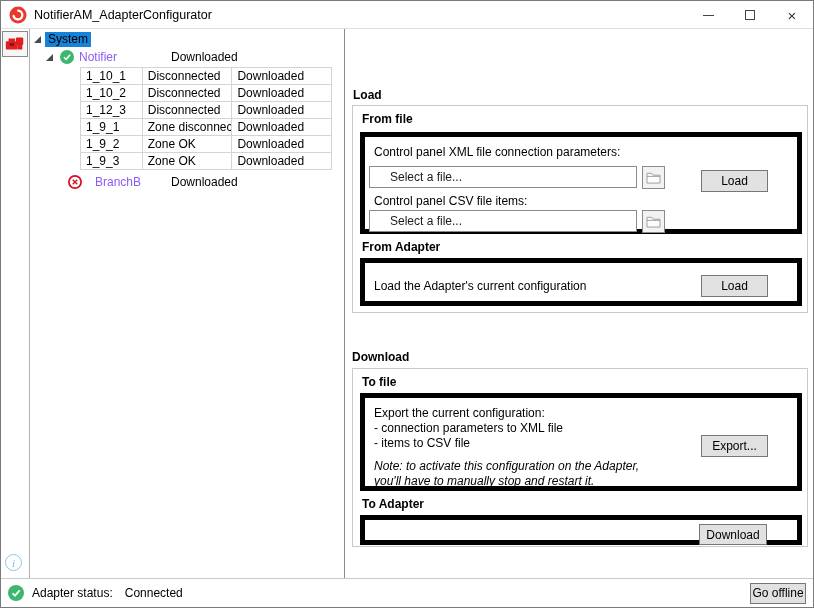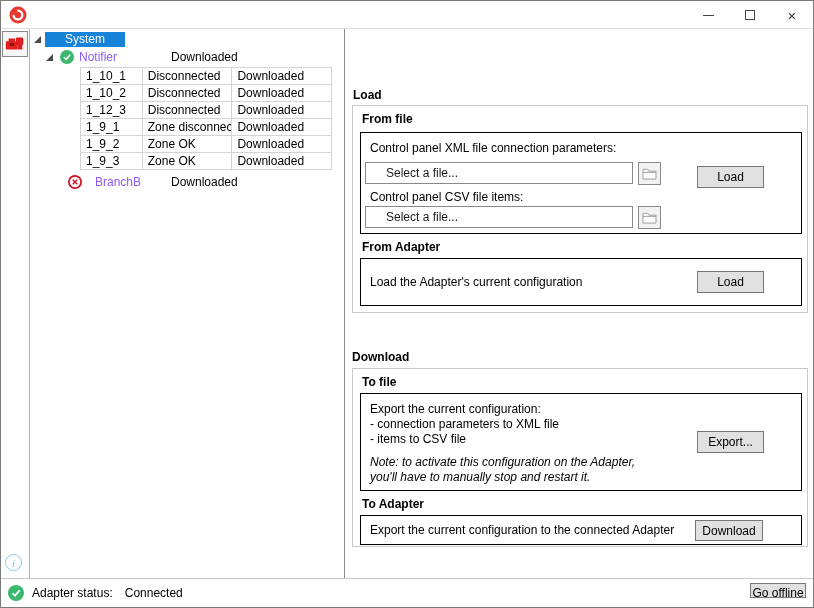--- a/index.html
+++ b/index.html
@@ -35,38 +35,38 @@
     border:1px solid #8ec7e8; color:#7fbbde; font-size:11px; font-style:italic; font-family:"Liberation Serif", serif;
     display:flex; align-items:center; justify-content:center;
   }
   .treepanel {
     position:absolute; left:29px; top:28px; width:315px; height:550px; background:#fff;
     border-right:1px solid #8a8a8a;
   }
   .mainpanel { position:absolute; left:345px; top:28px; width:469px; height:550px; background:#fff; }
   
   .trow { position:absolute; height:16px; display:flex; align-items:center; }
-  .sel-label { background:#1683d8; color:#ffffff; padding:0 20px; line-height:15px; }
+  .sel-label { background:#1683d8; color:#000000; padding:0 3px; line-height:15px; }
   .node-label { color:#8b5cf6; }
   .node-status { position:absolute; left:141px; top:1px; }
   .exp-expanded { width:0; height:0; border-left:7px solid transparent; border-bottom:7px solid #4a4a4a; }
   .exp-collapsed { width:0; height:0; border-top:4px solid transparent; border-bottom:4px solid transparent; border-left:5px solid #fff; position:relative; }
   .exp-collapsed:before { content:""; position:absolute; left:-7px; top:-5px; width:0; height:0;
     border-top:5px solid transparent; border-bottom:5px solid transparent; border-left:6px solid #8a8a8a; z-index:-1; }
   .statusicon { width:14px; height:14px; margin:0 5px 0 7px; }
   .treetable { position:absolute; left:50px; top:38px; width:252px; border-top:1px solid #d4d4d4; border-left:1px solid #d4d4d4; }
   .ttr { display:flex; height:17px;justify-content:center; }
   .ttd { border-right:1px solid #d4d4d4; border-bottom:1px solid #d4d4d4; padding-left:5px; line-height:16px; font-size:12px; overflow:hidden; white-space:nowrap; }
   .c1 { width:62px; } .c2 { width:90px; } .c3 { width:100px; }
   
   .pagetitle { position:absolute; left:20px; top:16px; font-size:17px; font-weight:bold; }
   .sectlabel { position:absolute; font-weight:bold; font-size:12px; }
   .groupbox { position:absolute; left:6px; width:456px; border:1px solid #c9c9c9; background:#fff; }
   .gb-hdr { position:absolute; left:9px; top:6px; font-weight:bold; font-size:12px; }
-  .innerbox { position:absolute; left:7px; width:442px; border:1px solid #000000; background:#fff; }
+  .innerbox { position:absolute; left:7px; width:442px; border:5px solid #000000; background:#fff; }
   .flabel { position:absolute; font-size:12px; }
   .fileinput {
     position:absolute; width:268px; height:22px; border:1px solid #8a8a8a; background:#fff;
     font-family:"Liberation Sans", sans-serif; font-size:12px; padding:0 20px; color:#1a1a1a;
   }
   .folderbtn {
     position:absolute; width:23px; height:23px; border:1px solid #8a8a8a; background:#f2f2f2;
     display:flex; align-items:center; justify-content:center;
   }
   .btn {
@@ -75,34 +75,35 @@
   }
   .note { font-style:italic; }
   
   .statusbar {
     position:absolute; left:0; bottom:0; width:100%; height:29px; background:#fff;
     border-top:1px solid #c9c9c9; display:flex; align-items:center;
   }
   .statusbar .sicon { width:16px; height:16px; margin-left:7px; }
   .statusbar .slabel { margin-left:8px; }
   .statusbar .svalue { margin-left:12px; }
-  .gooffline { position:absolute; right:7px; top:4px; width:56px; height:15px; line-height:19px; }
+  .gooffline { position:absolute; right:7px; top:4px; width:56px; height:21px; line-height:19px; }
 </style>
 </head>
 <body>
 
 <div class="window">
 
   <div class="titlebar">
     <span class="appicon">
       <svg viewBox="0 0 18 18" width="18" height="18">
         <circle cx="9" cy="9" r="8.5" fill="#e8392e"></circle>
         <path d="M9.2 4.6 a4.4 4.4 0 1 1 -4.6 5.3" stroke="#fff" stroke-width="2.3" fill="none" stroke-linecap="round"></path>
       </svg>
     </span>
+    <span class="title">NotifierAM_AdapterConfigurator</span>
     <div class="wincontrols">
       <div class="wbtn">
           <span class="min-glyph"></span>
         </div>
       <div class="wbtn">
           <span class="max-glyph"></span>
         </div>
       <div class="wbtn">
           <span class="close-glyph">×</span>
         </div>
@@ -228,21 +229,20 @@
       <div class="innerbox" style="top:24px; height:98px;">
         <div class="flabel" style="left:9px; top:8px;">Export the current configuration:</div>
         <div class="flabel" style="left:9px; top:23px;">- connection parameters to XML file</div>
         <div class="flabel" style="left:9px; top:38px;">- items to CSV file</div>
         <button class="btn" style="left:336px; top:37px; width:67px; height:22px;">Export...</button>
         <div class="flabel note" style="left:9px; top:76px;">you'll have to manually stop and restart it.</div>
         <div class="flabel note" style="left:9px; top:61px;">Note: to activate this configuration on the Adapter,</div>
       </div>
       <div class="gb-hdr" style="top:128px;">To Adapter</div>
       <div class="innerbox" style="top:146px; height:30px;">
-        <div class="flabel" style="left:9px; top:7px;">Export the current configuration to the connected Adapter</div>
         <button class="btn" style="left:334px; top:4px; width:68px; height:21px;">Download</button>
       </div>
     </div>
   </div>
 
   <div class="statusbar">
     <span class="sicon">
       <svg viewBox="0 0 16 16" width="16" height="16">
         <circle cx="8" cy="8" r="8" fill="#3cb86e"></circle>
         <path d="M4.5 8.3 L7 10.6 L11.6 5.4" stroke="#fff" stroke-width="1.8" fill="none"></path>

